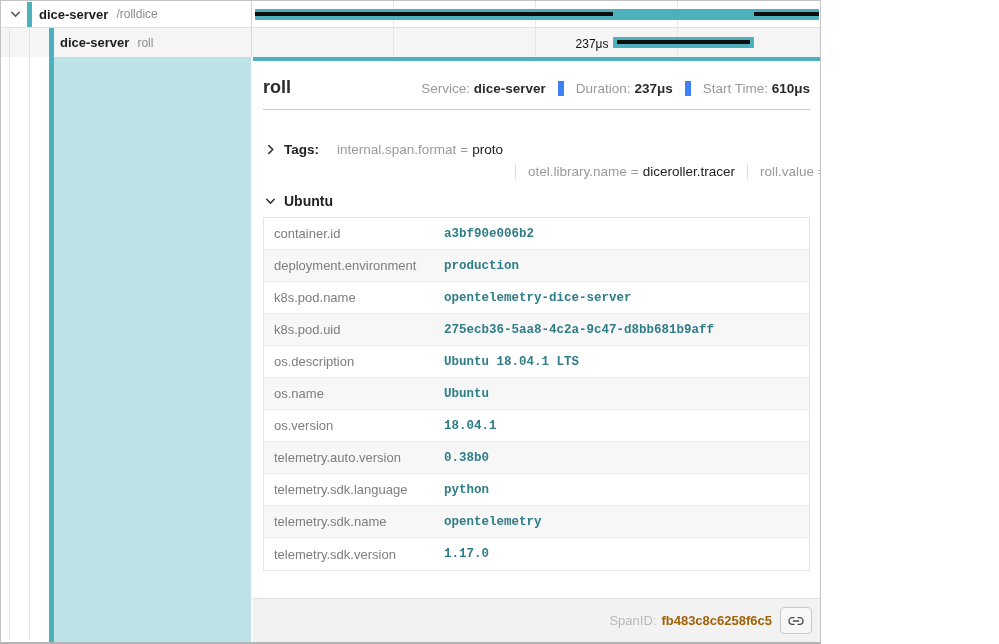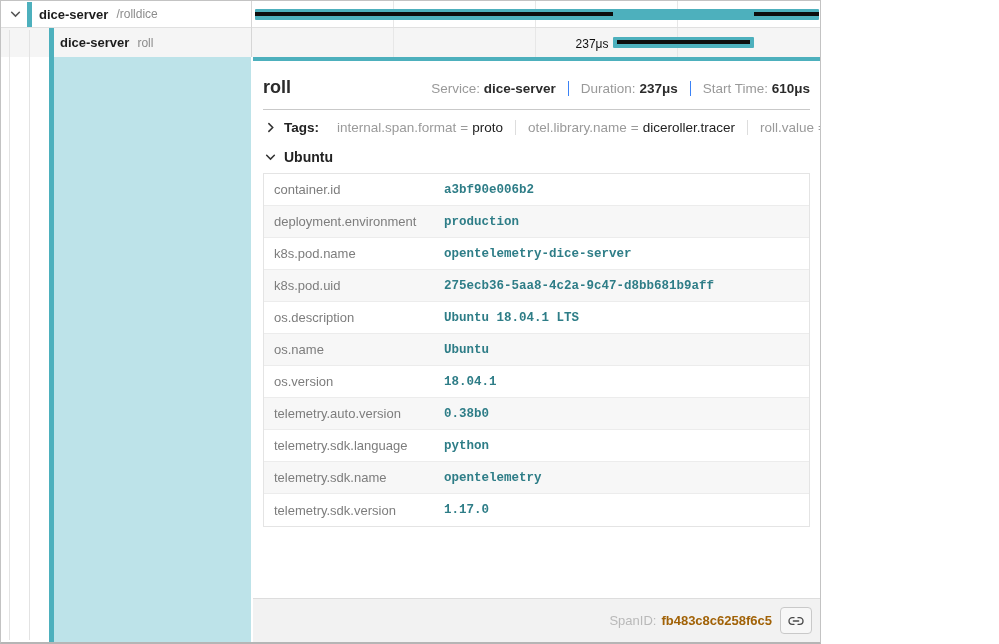--- a/index.html
+++ b/index.html
@@ -51,30 +51,30 @@
   .teal-block { position:absolute; left:53px; right:2px; top:0; bottom:0; background:#bde3e9; }
   .indent-guide { position:absolute; top:29px; bottom:2px; width:1px; background:#e3e3e3; z-index:4; }
   .ig-1 { left:8px; } .ig-2 { left:28px; }
 
   
   .detail { flex:1; background:#fff; border-top:4px solid #4db0bd; display:flex; flex-direction:column; min-width:0; }
   .detail-header { display:flex; align-items:baseline; justify-content:space-between; padding:16px 10px 11px 10px; }
   .detail-title { font-size:18px; font-weight:bold; color:#2b2b2b; }
   .meta { display:flex; align-items:baseline; font-size:13.5px; }
   .meta-item { color:#999; white-space:nowrap; }
-  .meta-item + .meta-item { border-left:1px solid #3b82f6; margin-left:12px; padding-left:12px; }
+  .meta-item + .meta-item { border-left:6px solid #3b82f6; margin-left:12px; padding-left:12px; }
   .meta-value { color:#2b2b2b; font-weight:bold; }
   .divider { height:1px; background:#c9c9c9; margin:0 10px; }
 
   .tags-row { display:flex; align-items:center; padding:10px 10px 8px 12px; cursor:pointer; }
   .tags-chevron { display:inline-flex; margin-right:8px; }
   .tags-label { font-weight:bold; font-size:13.5px; color:#222; margin-right:6px; }
   .tags-list { display:flex; align-items:center; }
   .tag-item { padding:0 12px; white-space:nowrap; font-size:13.5px; }
-  .tag-item + .tag-item { border-left:1px solid #ddd; }
+  .tag-item + .tag-item { border-left:1px solid #ddd;margin-top:44px; }
   .tag-key { color:#9a9a9a; }
   .tag-eq { color:#9a9a9a; padding:0 4px; }
   .tag-val { color:#222; }
 
   .process-header { display:flex; align-items:center; padding:6px 10px 8px 12px; cursor:pointer; }
   .process-chevron { display:inline-flex; margin-right:8px; }
   .process-label { font-weight:bold; font-size:14px; color:#222; }
 
   .kv-table { margin:0 10px; border:1px solid #e4e4e4; }
   .kv-row { display:flex; align-items:center; height:32px; border-bottom:1px solid #ececec; background:#fff; }

